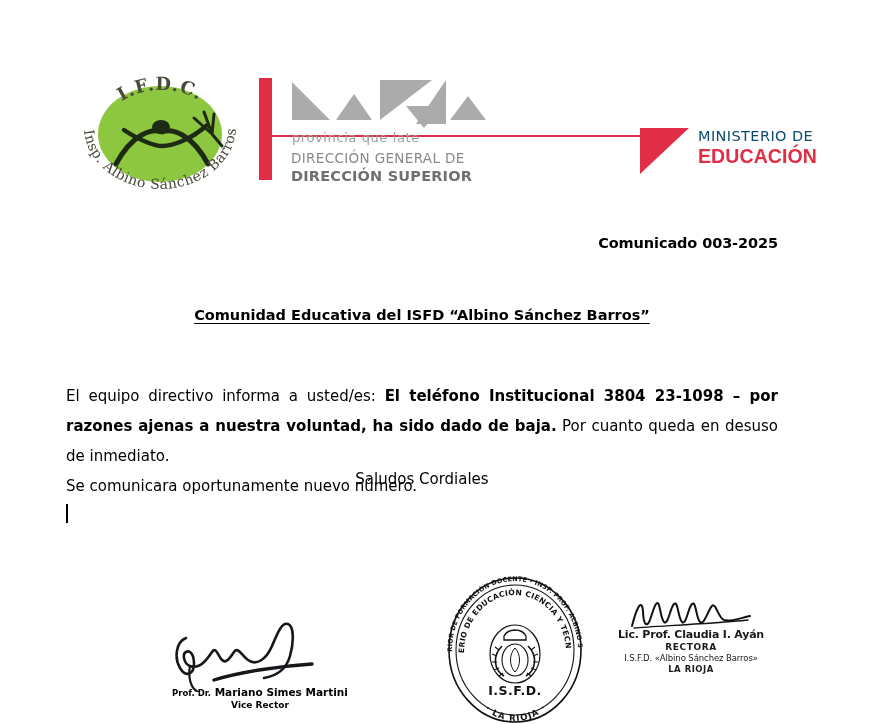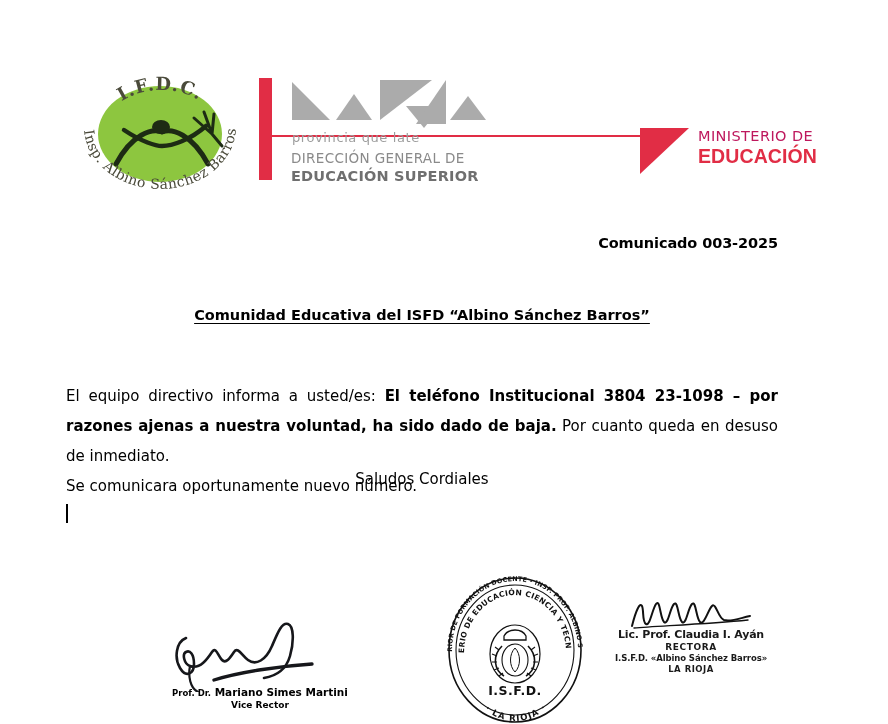--- a/index.html
+++ b/index.html
@@ -142,21 +142,21 @@
     position: absolute;
     left: 58px;
     top: 6px;
     line-height: 1.16;
     white-space: nowrap;
   }
   .min-line1 {
     font-family: "DejaVu Sans", sans-serif;
     font-size: 14.5px;
     letter-spacing: 0.4px;
-    color: #be185d;
+    color: #0c4a6e;
   }
   .min-line2 {
     font-family: Liberation Sans, sans-serif;
     font-size: 19.5px;
     font-weight: bold;
     letter-spacing: 0.1px;
     color: #E12D45;
   }
 
   
@@ -285,21 +285,21 @@
   .stamp-l2 {
     font-family: "DejaVu Sans", sans-serif;
     font-size: 9px;
     font-weight: bold;
     letter-spacing: 0.6px;
     margin-top: 1px;
   }
   .stamp-l3 {
     font-family: "DejaVu Sans", sans-serif;
     font-size: 8.5px;
-    font-weight: bold;
+    font-weight: normal;
     letter-spacing: -0.1px;
     margin-top: 1px;
     white-space: nowrap;
   }
   .stamp-l4 {
     font-family: "DejaVu Sans", sans-serif;
     font-size: 8.5px;
     font-weight: bold;
     letter-spacing: 0.5px;
     margin-top: 1px;
@@ -341,21 +341,21 @@
     <polygon points="46,44 64,18 82,44" fill="#ABABAB"></polygon>
     <polygon points="90,4 142,4 90,44" fill="#ABABAB"></polygon>
     <polygon points="116,30 152,30 134,52" fill="#ABABAB"></polygon>
     <polygon points="138,4 138,48 108,48" fill="#ABABAB" transform="translate(18,0)"></polygon>
     <polygon points="160,44 178,20 196,44" fill="#ABABAB"></polygon>
   </svg>
   <div class="provincia-word">provincia que late</div>
 
   <div class="dges">
     <div class="dges-line1">DIRECCIÓN GENERAL DE</div>
-    <div class="dges-line2">EDUCACIÓN SUPERIOR</div>
+    <div class="dges-line2">DIRECCIÓN SUPERIOR</div>
   </div>
 
   <div class="ministerio">
     <svg class="min-triangle" viewBox="0 0 49 48">
       <polygon points="0,2 49,2 49,48" fill="#E12D45" transform="scale(-1,1) translate(-49,0)"></polygon>
     </svg>
     <div class="min-words">
       <div class="min-line1">MINISTERIO DE</div>
       <div class="min-line2">EDUCACIÓN</div>
     </div>

